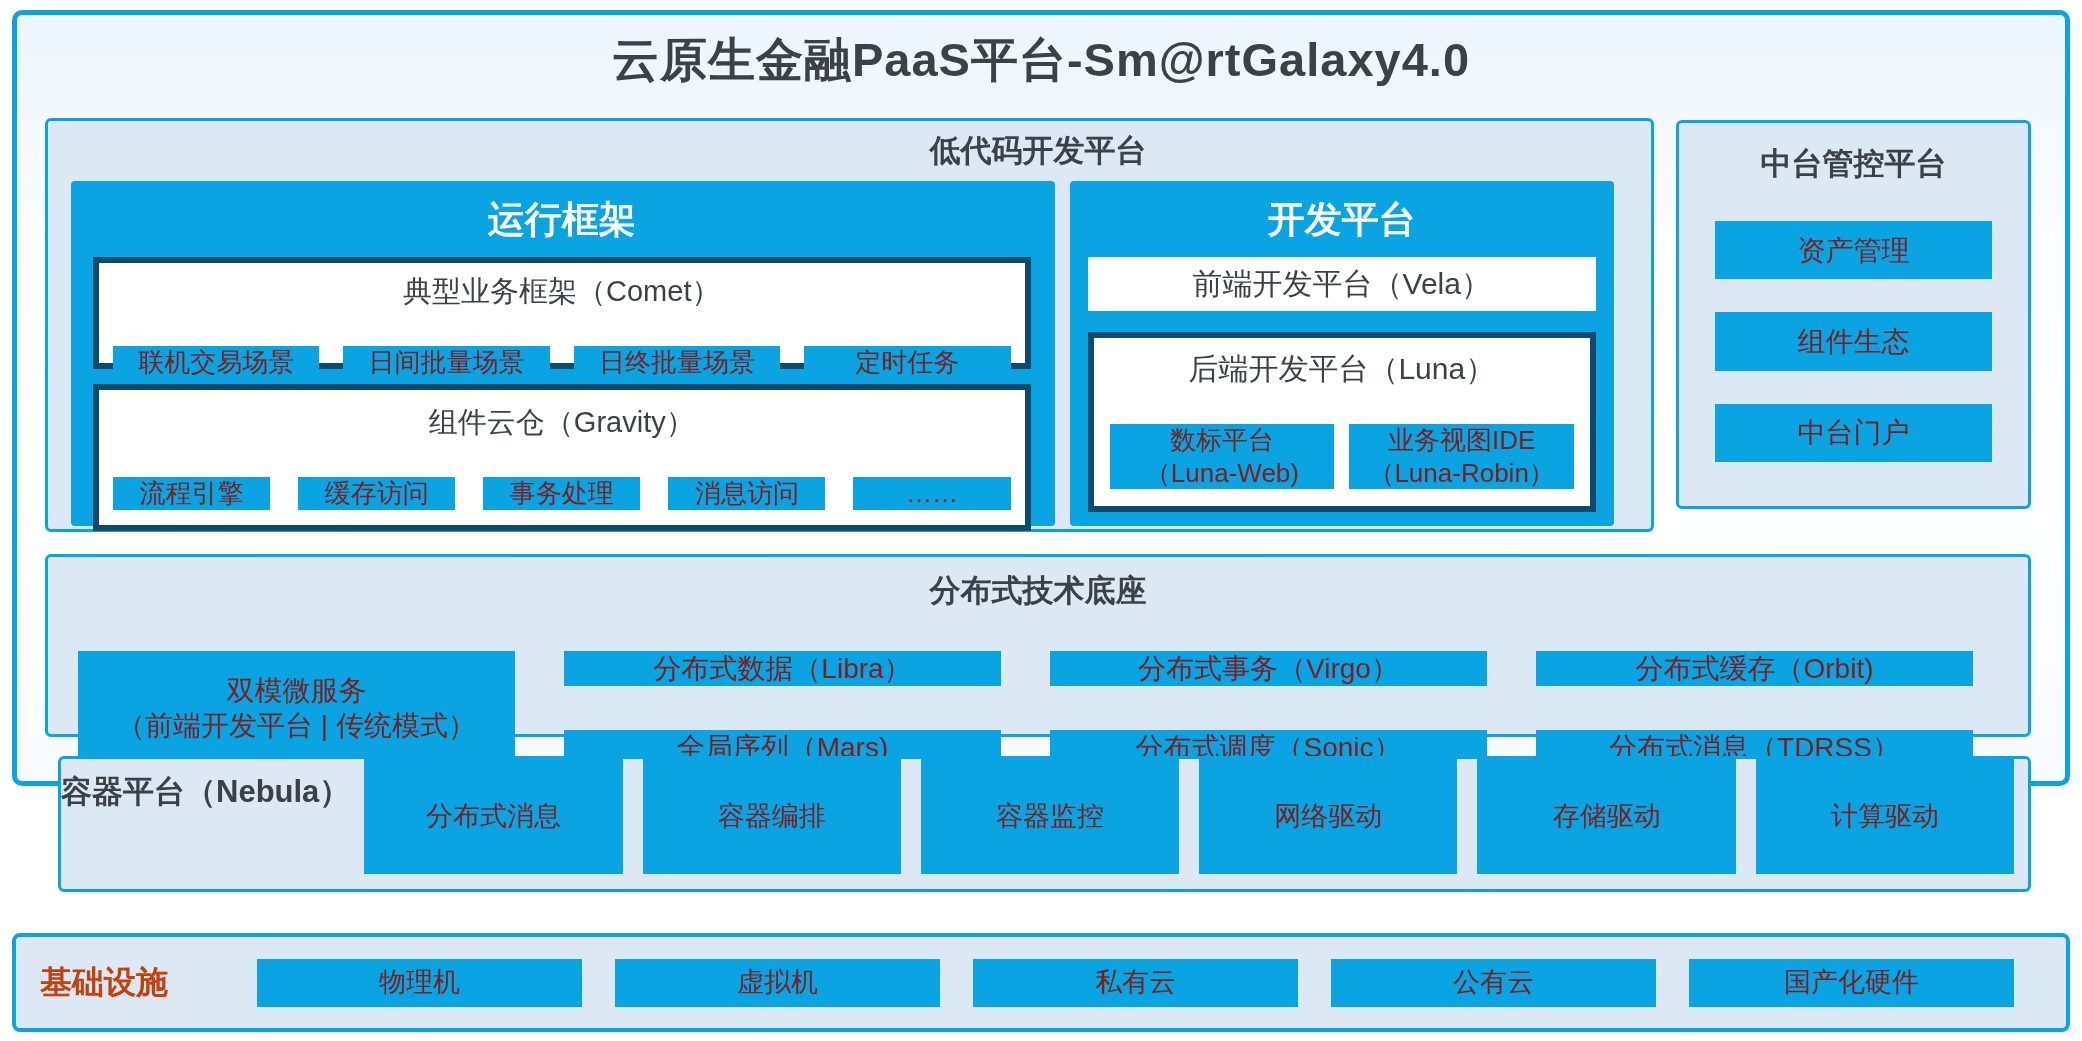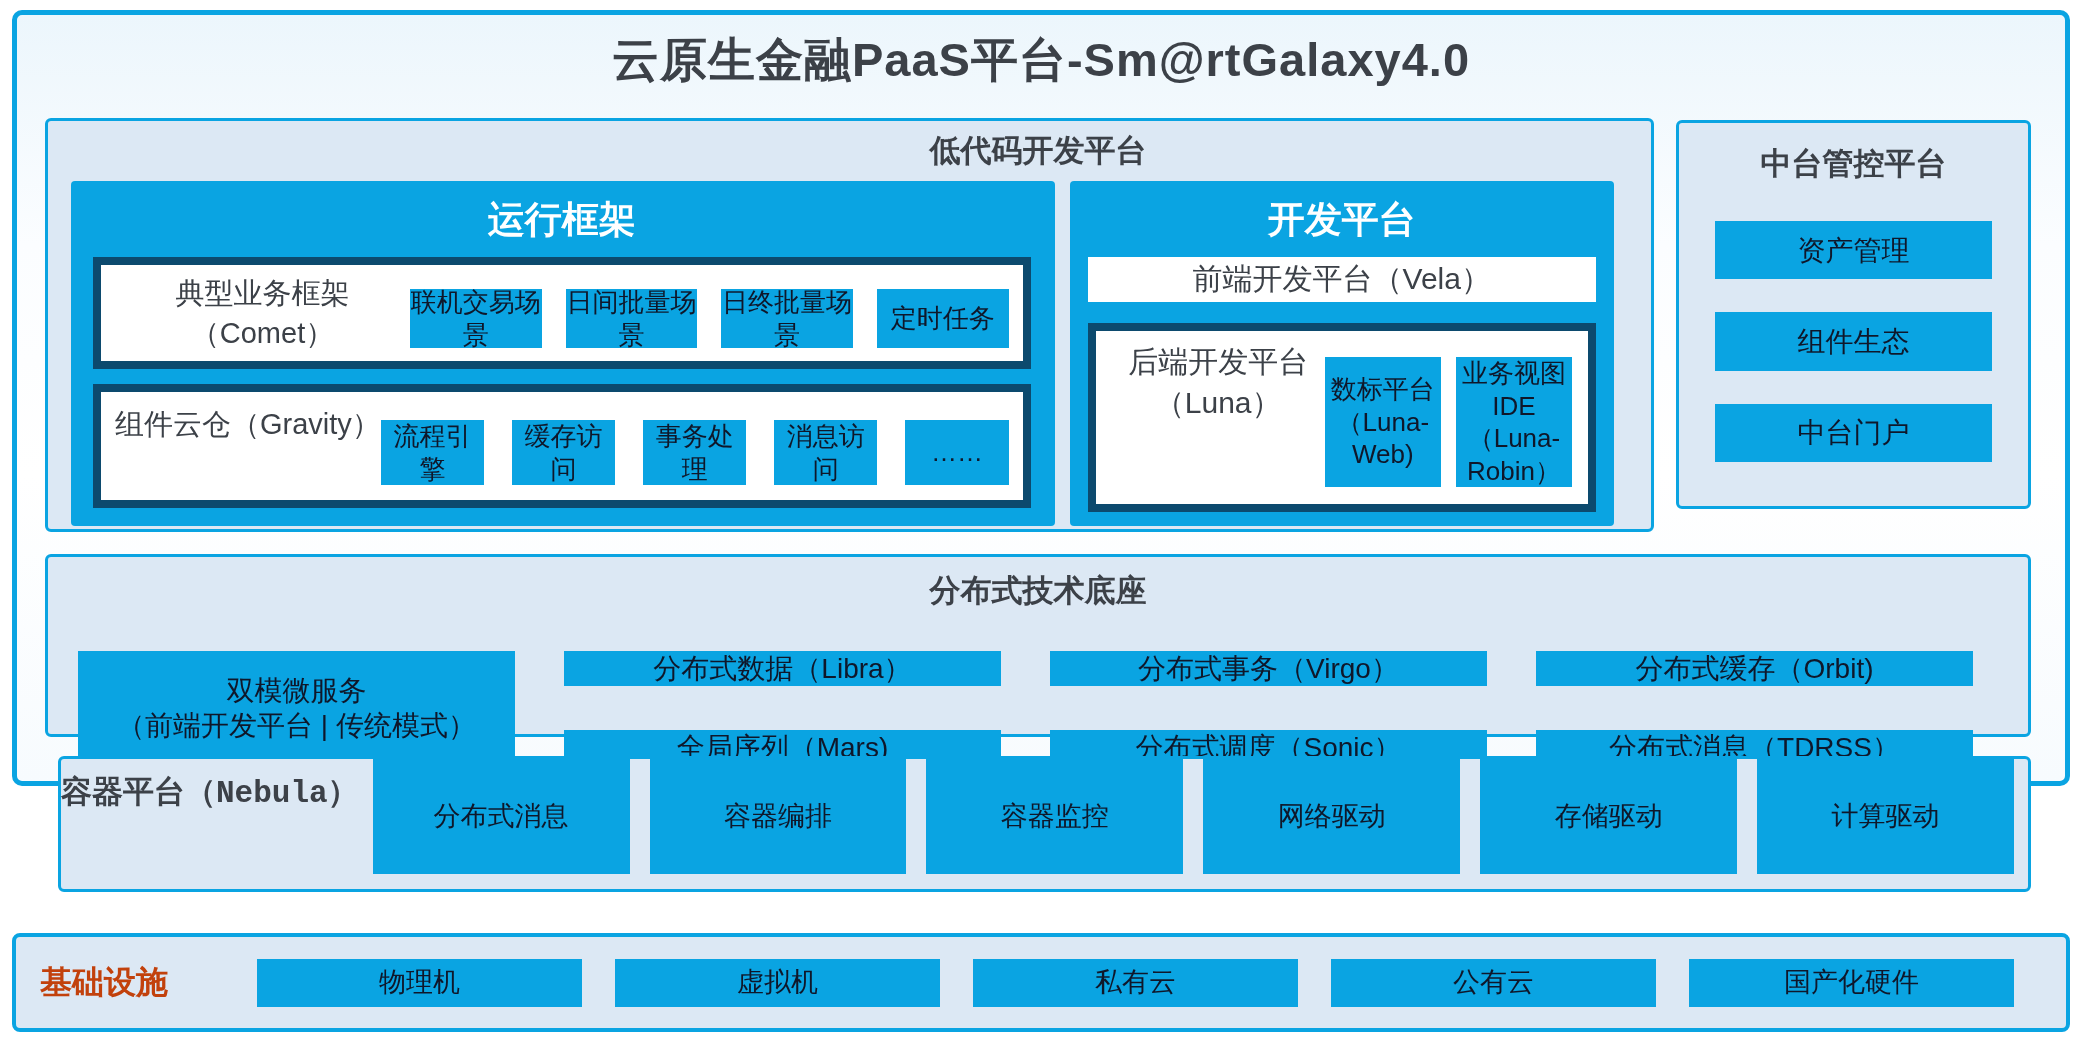--- a/index.html
+++ b/index.html
@@ -16,21 +16,21 @@
   .page-title {
     position: absolute; top: 14px; left: 0; right: 0; text-align: center;
     font-size: 47px; font-weight: 700; color: #3c4148; letter-spacing: 1px;
   }
 
   
   .panel {
     border: 3px solid #0aa4e2; border-radius: 6px; background: #dce8f4;
   }
   .panel-title {
-    text-align: center; font-size: 31px; font-weight: 700; color: #3c4148; font-family: Liberation Mono, monospace;
+    text-align: center; font-size: 31px; font-weight: 700; color: #3c4148;
   }
 
   
   .top-row {
     position: absolute; left: 28px; right: 34px; top: 103px; height: 414px;
     display: flex; gap: 22px;
   }
   .lowcode-title {
     position: absolute; top: 12px; left: 0; right: 0; text-align: center;
     font-size: 31px; font-weight: 700; color: #3c4148; z-index: 5; pointer-events: none;
@@ -43,31 +43,31 @@
     background: #0aa4e2; border-radius: 4px; height: 100%;
     display: flex; flex-direction: column;
   }
   .runtime { flex: 992 0 0; padding: 4px 24px 22px 22px; }
   .devplat { flex: 538 0 0; padding: 4px 18px 14px 18px; }
   .blue-title {
     text-align: center; color: #ffffff; font-size: 37px; font-weight: 700;
     padding: 10px 0 12px;
   }
   .white-box {
-    background: #ffffff; border: 8px solid #0c4a6e;
-    display: flex; flex-direction: row;
+    background: #ffffff; border: 6px solid #0c4a6e;
+    display: flex; flex-direction: column;
   }
   .white-box-title {
     text-align: center; font-size: 29px; color: #3c4148; padding: 9px 0 10px;
   }
   .comet-box { height: 112px; margin-bottom: 15px; padding: 0 14px 13px; }
   .gravity-box { flex: 1 1 auto; padding: 4px 14px 15px; }
   .tile-row { display: flex; gap: 24px; flex: 1 1 auto; margin-top: 24px; }
   .tile {
-    background: #0aa4e2; color: #0f172a; font-size: 26px;
+    background: #0aa4e2; color: #7f1d1d; font-size: 26px;
     display: flex; flex-direction: column; align-items: center; justify-content: center;
     text-align: center; flex: 1 1 0; line-height: 1.25;
   }
   .vela-box {
     background: #ffffff; height: 67px; margin-bottom: 21px;
     display: flex; align-items: center; justify-content: center;
     font-size: 30px; color: #3c4148;
   }
   .luna-box { flex: 1 1 auto; padding: 2px 16px 17px; }
   .luna-box .tile-row { gap: 15px; }

